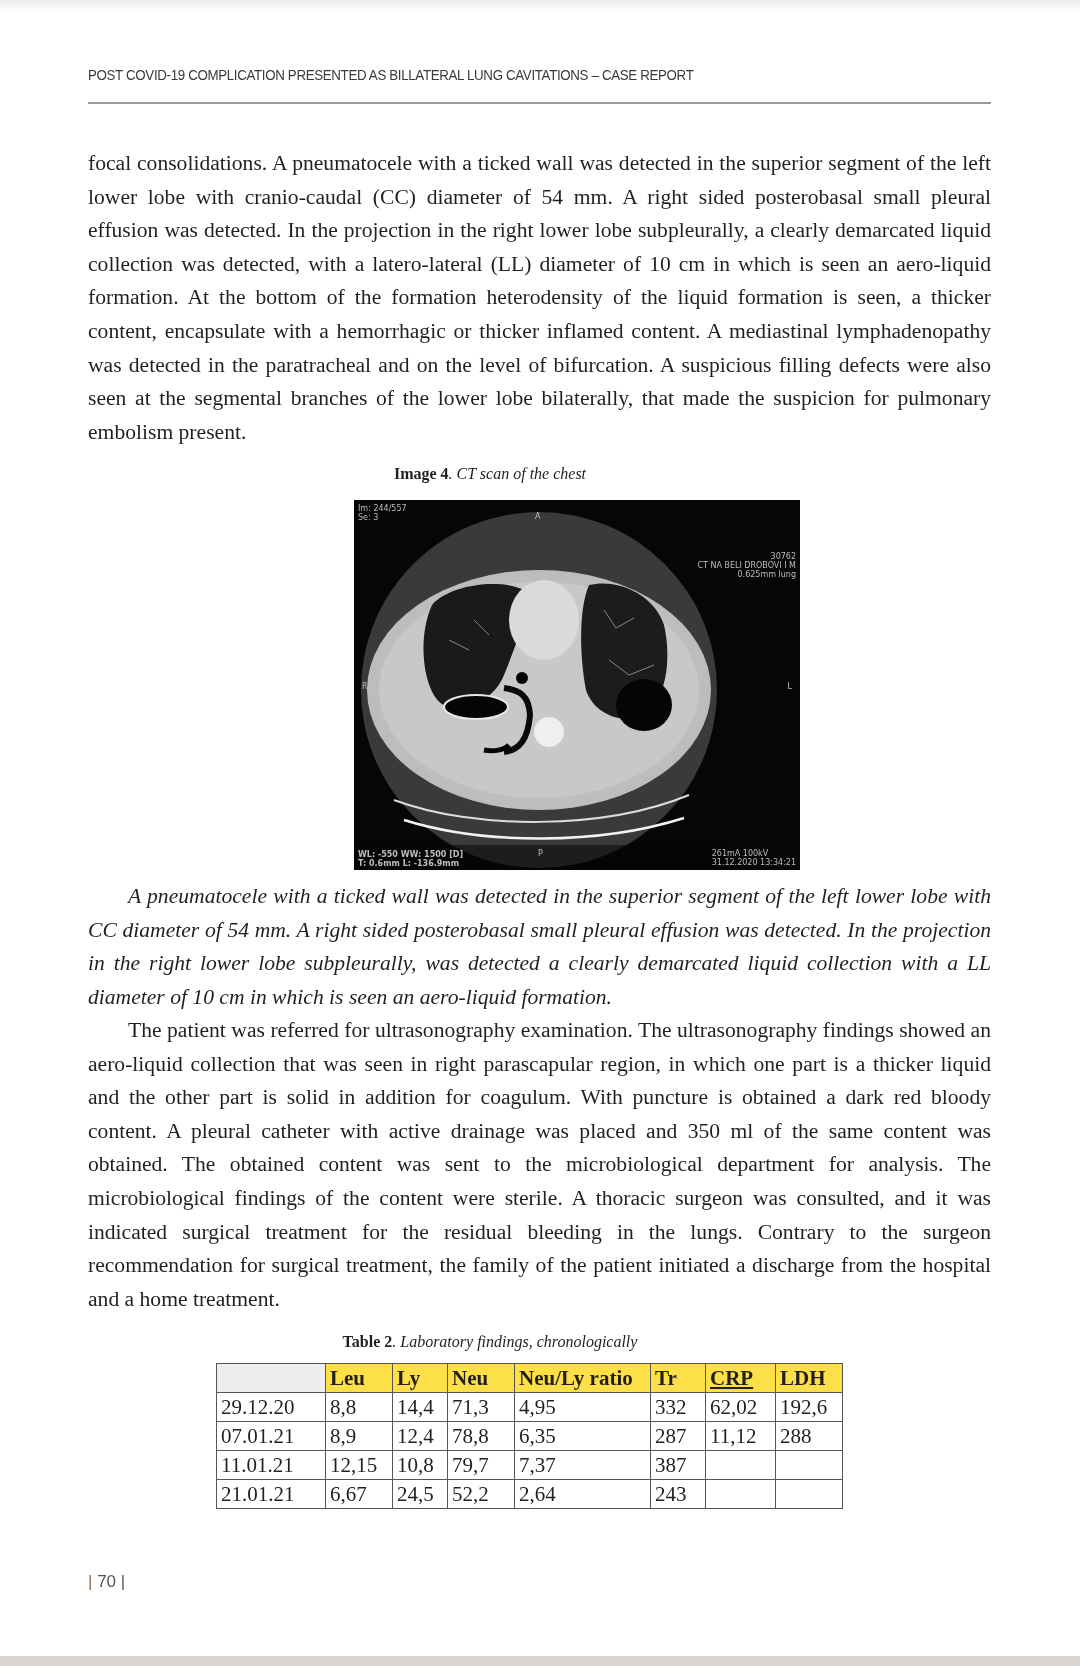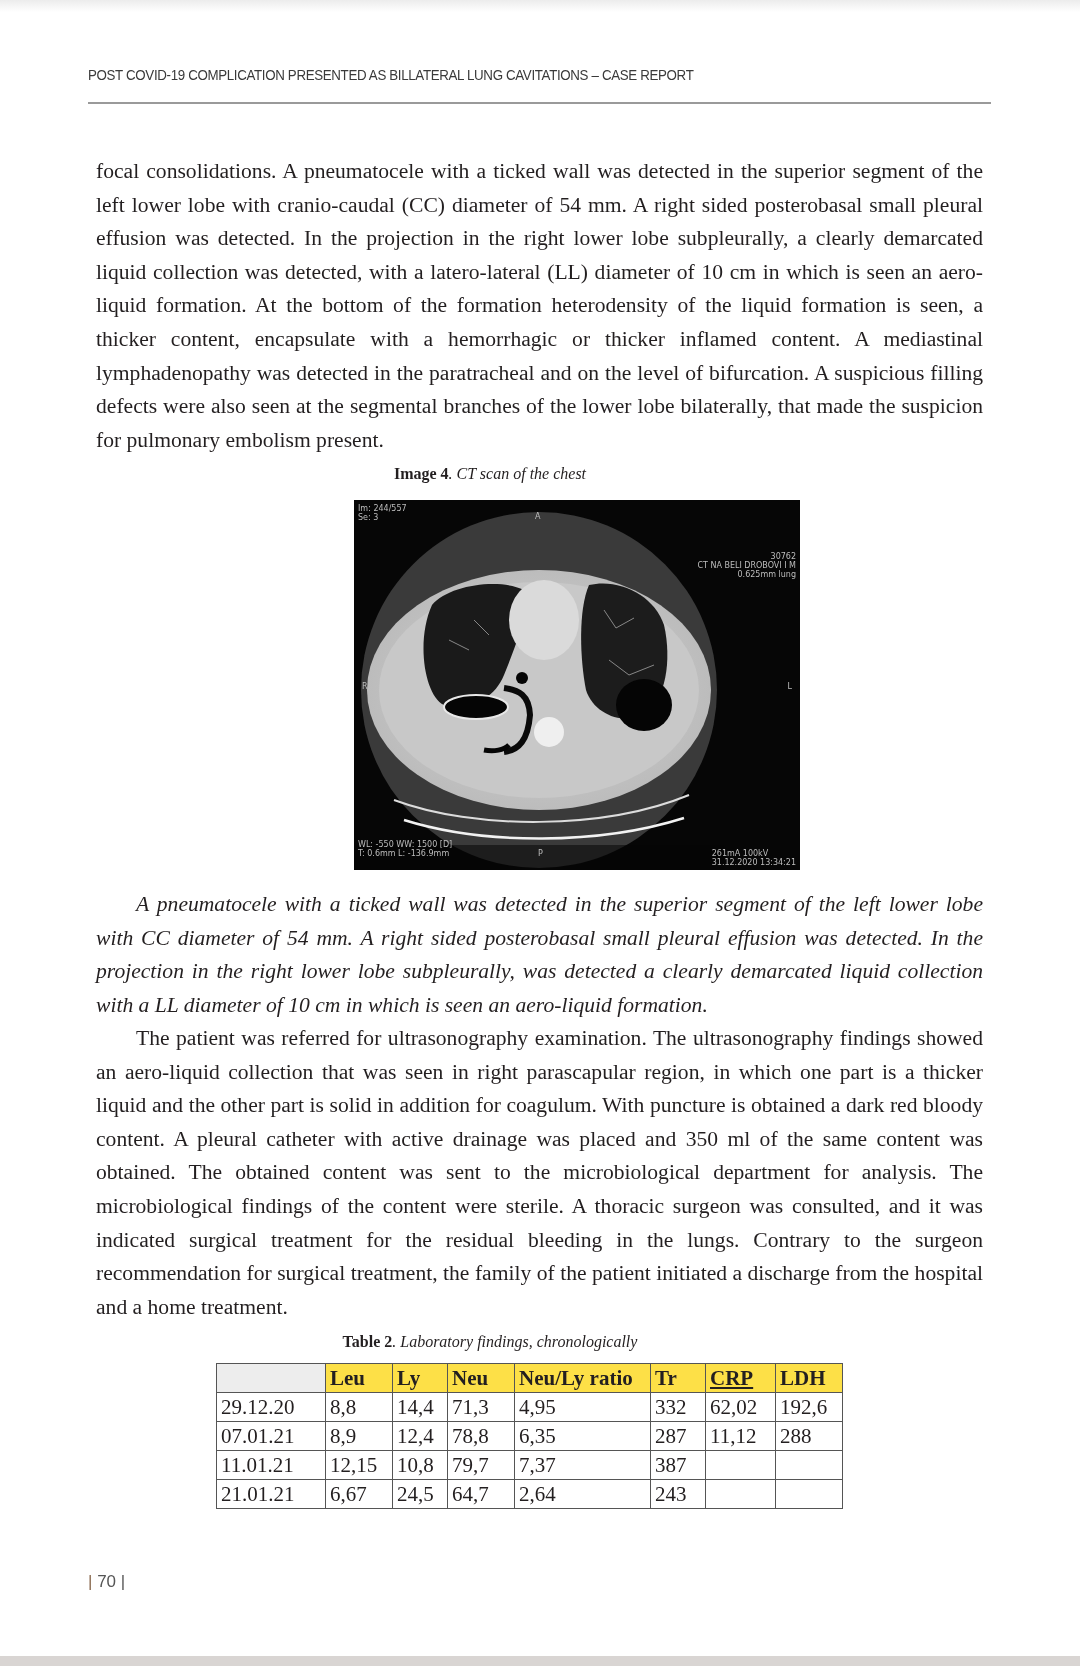--- a/index.html
+++ b/index.html
@@ -1,21 +1,21 @@
 <!DOCTYPE html>
 <html><head>
 <meta charset="utf-8">
 <style>
   html, body { margin: 0; padding: 0; }
   body { width: 1080px; height: 1666px; background: #ffffff; position: relative; overflow: hidden; font-family: "Liberation Serif", serif; color: #231f20; }
   .topshade { position: absolute; left: 0; top: 0; width: 1080px; height: 12px; background: linear-gradient(#ececec, #ffffff); }
   .running-head { position: absolute; left: 88px; top: 66px; font-family: "Liberation Sans", sans-serif; font-size: 15.5px; color: #3a3a3a; letter-spacing: -0.4px; transform: scaleX(0.86); transform-origin: left top; white-space: nowrap; }
   .head-rule { position: absolute; left: 88px; top: 102px; width: 903px; height: 2px; background: #9a9a9a; }
   .text-block { position: absolute; left: 88px; width: 903px; font-size: 21.6px; line-height: 33.6px; text-align: justify; color: #231f20; }
-  .text-block p { margin: 8px; }
+  .text-block p { margin: 0; }
   .p1 { top: 147px; }
   .indent { text-indent: 40px; }
   .italic { font-style: italic; }
   .caption { position: absolute; left: 0; width: 980px; text-align: center; font-size: 16px; color: #231f20; }
   .caption b { font-weight: bold; }
   .caption i { font-style: italic; }
   .ct-image { position: absolute; left: 354px; top: 500px; width: 446px; height: 370px; background: #060606; overflow: hidden; }
   .ct-image svg { position: absolute; left: 0; top: 0; }
   .ct-label { position: absolute; font-family: "DejaVu Sans", sans-serif; font-size: 8px; color: #bdbdbd; line-height: 9px; white-space: pre; }
   .p2 { top: 880px; }
@@ -82,21 +82,21 @@
     <rect x="0" y="345" width="370" height="25" fill="#060606" opacity="0.55"></rect>
   </svg>
   <div class="ct-label" style="left:4px;top:4px;">Im: 244/557
 Se: 3</div>
   <div class="ct-label" style="left:181px;top:12px;">A</div>
   <div class="ct-label" style="right:4px;top:52px;text-align:right;">30762
 CT NA BELI DROBOVI I M
 0.625mm lung</div>
   <div class="ct-label" style="left:8px;top:182px;">R</div>
   <div class="ct-label" style="right:8px;top:182px;">L</div>
-  <div class="ct-label" style="left:4px;bottom:12px;">WL: -550 WW: 1500 [D]
+  <div class="ct-label" style="left:4px;bottom:2px;font-weight:bold;">WL: -550 WW: 1500 [D]
 T: 0.6mm L: -136.9mm</div>
   <div class="ct-label" style="left:184px;bottom:12px;">P</div>
   <div class="ct-label" style="right:4px;bottom:3px;text-align:left;">261mA 100kV
 31.12.2020 13:34:21</div>
 </div>
 
 <div class="text-block p2 italic">
   <p class="indent">A pneumatocele with a ticked wall was detected in the superior segment of the left lower lobe with CC diameter of 54 mm. A right sided posterobasal small pleural effusion was detected. In the projection in the right lower lobe subpleurally, was detected a clearly demarcated liquid collection with a LL diameter of 10 cm in which is seen an aero-liquid formation.</p>
 </div>
 
@@ -149,21 +149,21 @@
       <td>79,7</td>
       <td>7,37</td>
       <td>387</td>
       <td></td>
       <td></td>
     </tr>
     <tr>
       <td>21.01.21</td>
       <td>6,67</td>
       <td>24,5</td>
-      <td>64,7</td>
+      <td>52,2</td>
       <td>2,64</td>
       <td>243</td>
       <td></td>
       <td></td>
     </tr>
   </tbody>
 </table>
 
 <div class="page-number">
   <span class="bar">|</span>

